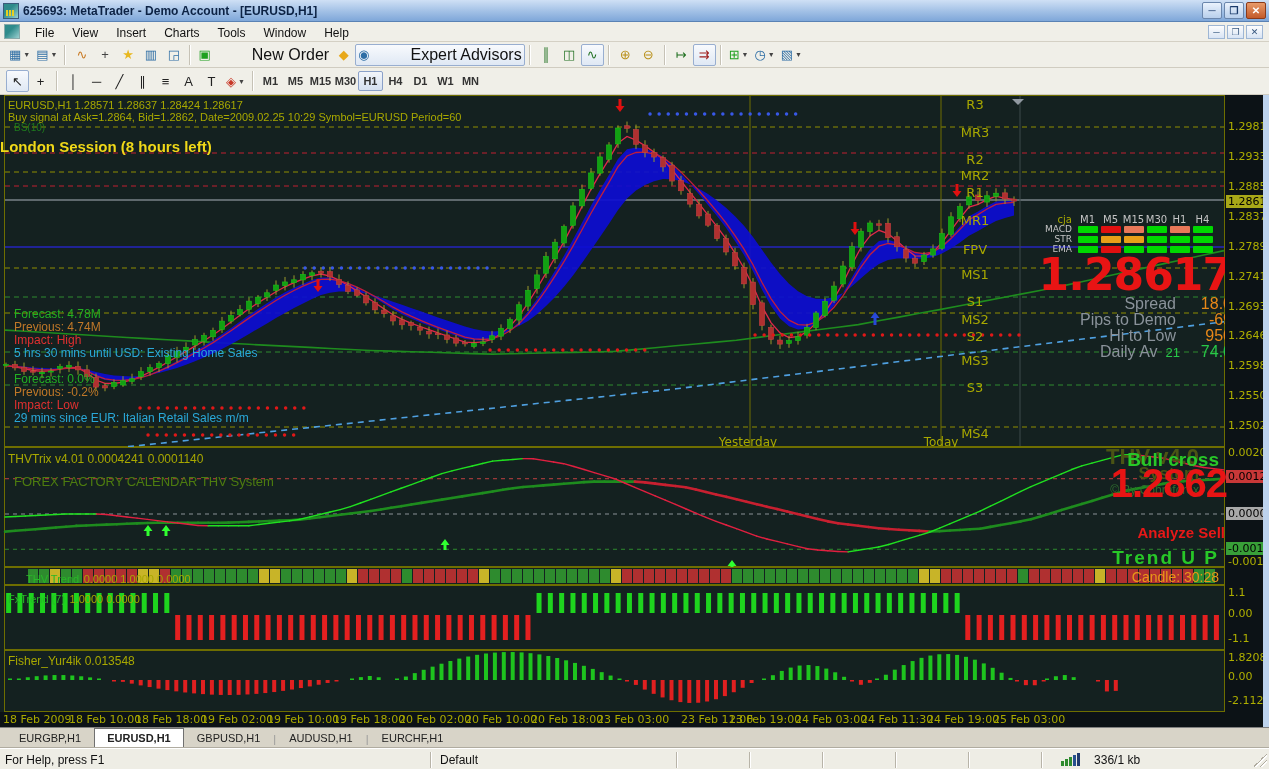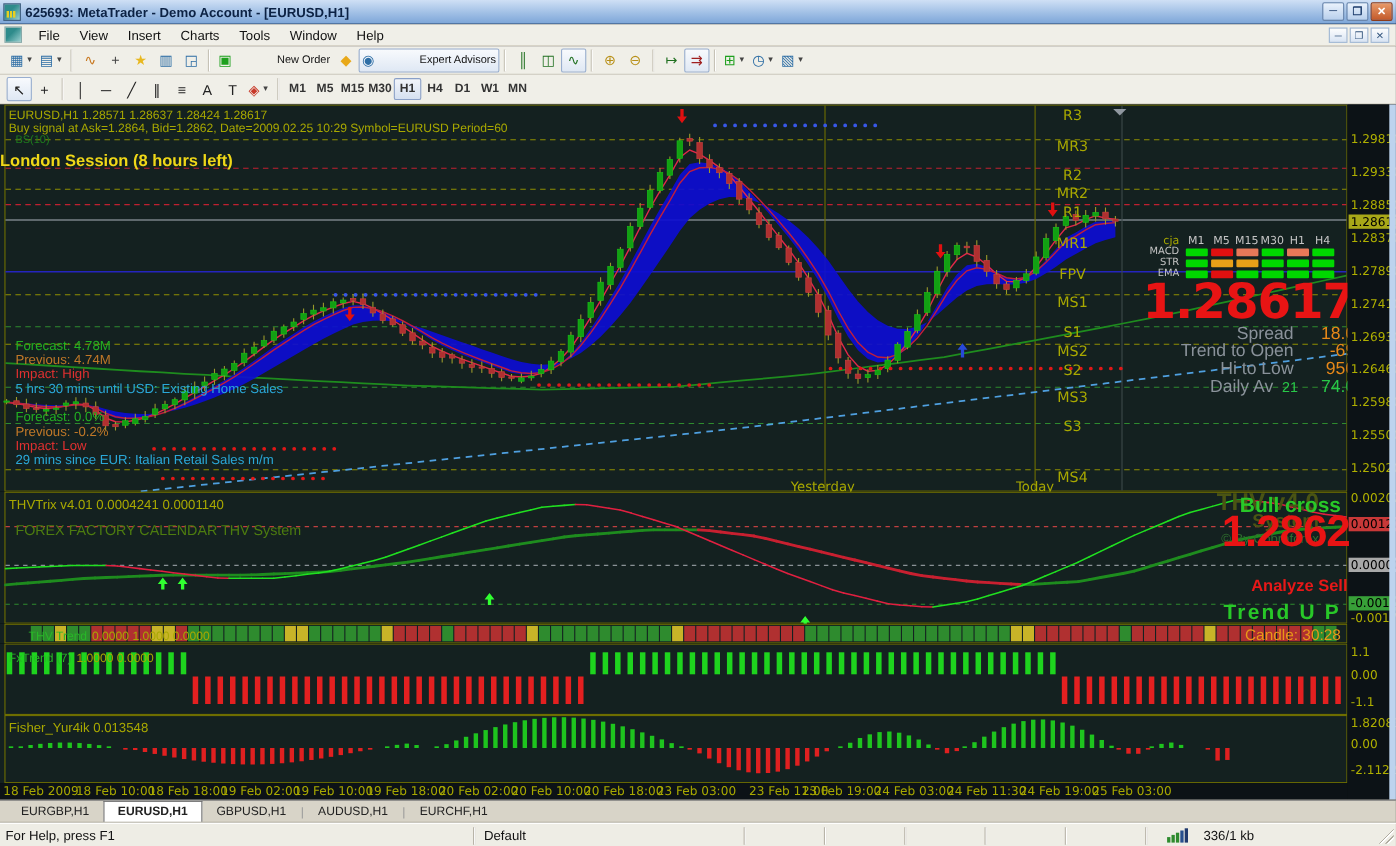--- a/index.html
+++ b/index.html
@@ -27,21 +27,21 @@
   .child-controls{margin-left:auto;display:flex;gap:2px;margin-right:6px;}
   .cbtn{width:17px;height:14px;display:flex;align-items:center;justify-content:center;
     font-size:9px;color:#35567e;border:1px solid #9eb6d4;background:linear-gradient(#fdfdfd,#d8e4f4);box-sizing:border-box;}
   .toolbar{position:absolute;left:0;width:100%;background:#f0efe8;display:flex;align-items:center;
     border-bottom:1px solid #d0ccc0;box-sizing:border-box;padding-left:6px;}
   #toolbar1{top:42px;height:26px;}
   #toolbar2{top:68px;height:27px;}
   .tbtn{height:22px;min-width:23px;display:flex;align-items:center;justify-content:center;
     font-size:13px;border:1px solid transparent;border-radius:2px;padding:0 2px;box-sizing:border-box;}
   .tbtn.boxed{border-color:#98aed0;background:linear-gradient(#f8fafd,#dfe8f4);}
-  .tbtn .lbl{font-size:10px;color:#111;margin-left:4px;white-space:nowrap;padding-left:37px;}
+  .tbtn .lbl{font-size:16px;color:#111;margin-left:4px;white-space:nowrap;padding-left:37px;}
   .tbtn .dd{font-size:7px;color:#444;margin-left:2px;}
   .tsep{width:1px;height:20px;background:#c6c2b6;border-right:1px solid #fff;margin:0 4px;}
   .tfbtn{height:20px;min-width:25px;display:flex;align-items:center;justify-content:center;
     font-size:11px;font-weight:bold;color:#333;border:1px solid transparent;border-radius:2px;box-sizing:border-box;}
   .tfbtn.active{border-color:#8aa0c8;background:linear-gradient(#f2f5fa,#d5e0f0);}
   
   .chart-wrap{position:absolute;left:0;top:95px;width:1269px;height:632px;background:#08100f;}
   svg{display:block;}
   .ovl{position:absolute;white-space:nowrap;pointer-events:none;}
   .olive{color:#a8a800;}
@@ -1182,21 +1182,21 @@
           <span class="dash-cell" style="background: rgb(0, 216, 0);"></span>
         </div>
       </div>
     <div class="big-price">1.28617</div>
     <div class="stats" id="stats">
         <div class="stat-row">
           <span class="stat-label">Spread</span>
           <span class="stat-value" style="color: rgb(232, 136, 24);">18.0</span>
         </div>
         <div class="stat-row">
-          <span class="stat-label">Trend to Open</span>
+          <span class="stat-label">Pips to Demo</span>
           <span class="stat-value" style="color: rgb(232, 136, 24);">-69</span>
         </div>
         <div class="stat-row">
           <span class="stat-label">Hi to Low</span>
           <span class="stat-value" style="color: rgb(232, 136, 24);">950</span>
         </div>
         <div class="stat-row">
           <span class="stat-label">Daily Av</span>
           <span style="color: rgb(40, 200, 72); font-size: 13px; margin-right: 4px;">21</span>
           <span class="stat-value" style="color: rgb(40, 200, 72);">74.0</span>

